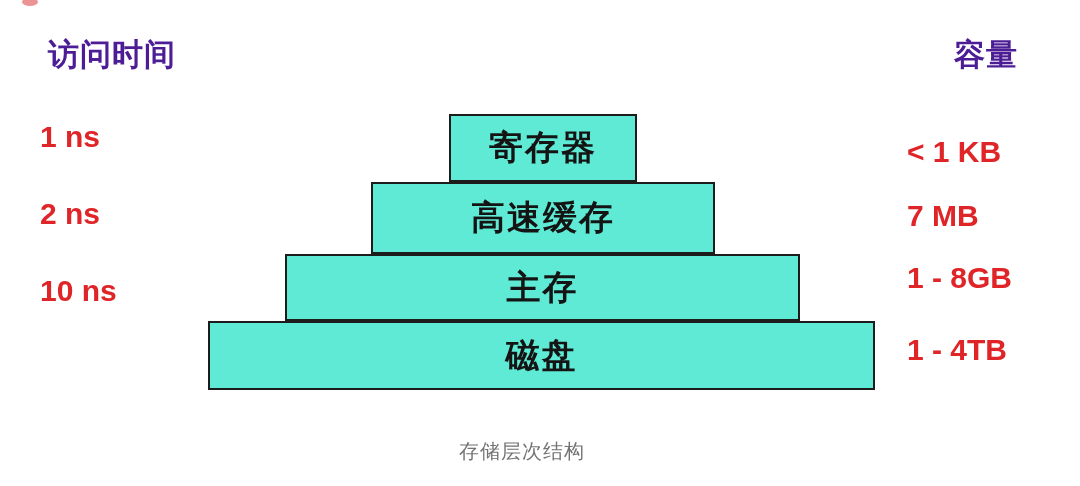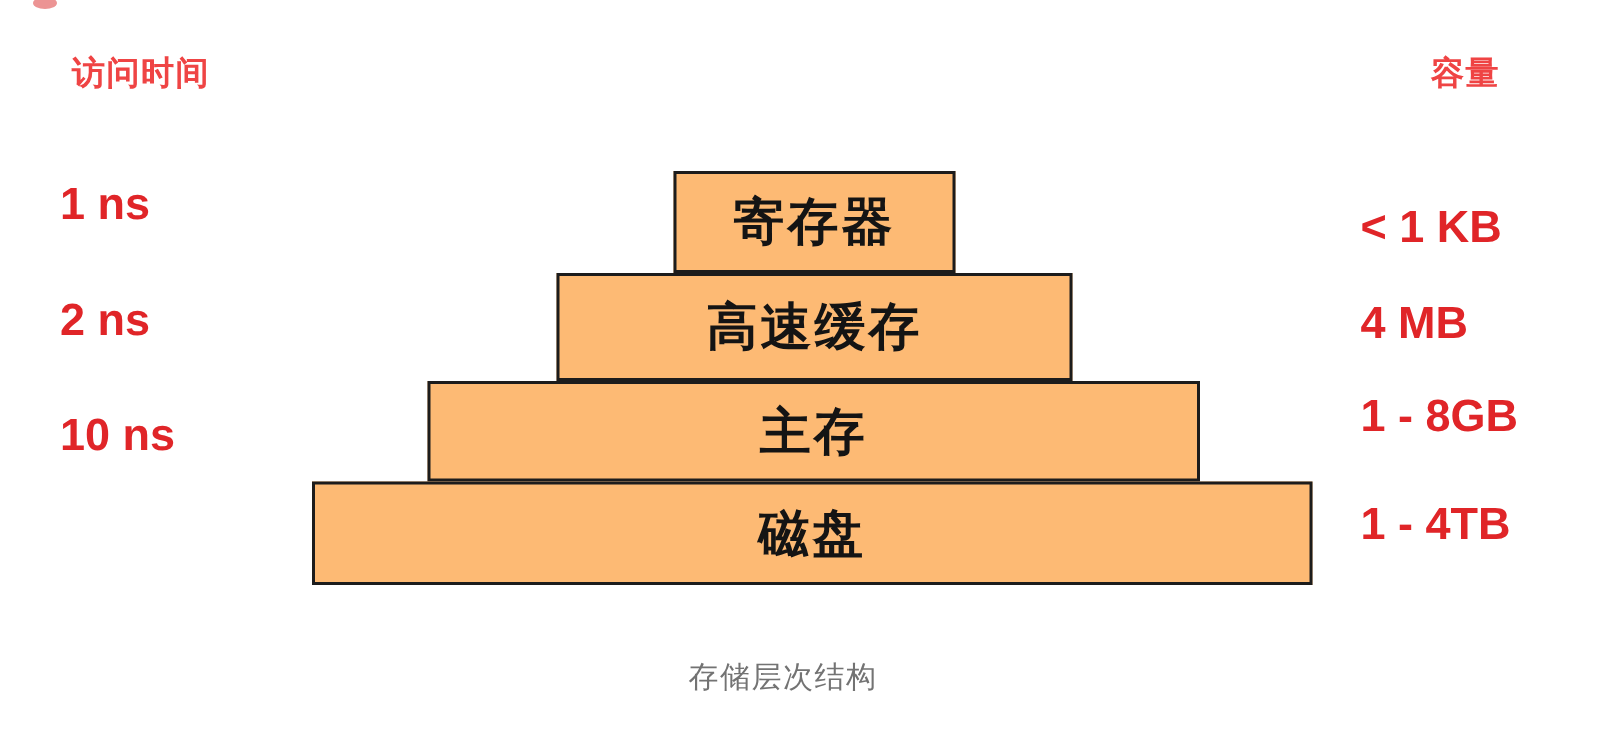--- a/index.html
+++ b/index.html
@@ -11,23 +11,23 @@
   .canvas {
     position: relative;
     width: 1080px;
     height: 486px;
     background: #ffffff;
     overflow: hidden;
   }
   .col-header {
     position: absolute;
     top: 34px;
-    font-size: 22px;
+    font-size: 31px;
     font-weight: bold;
-    color: #ef4444;
+    color: #4c1d95;
     letter-spacing: 1px;
     white-space: nowrap;
   }
   .col-header.left { left: 48px; }
   .col-header.right { left: 954px; }
 
   .red-val {
     position: absolute;
     width: 150px;
     font-size: 30px;
@@ -45,21 +45,21 @@
   .vt3 { top: 342px; }
 
   .vc0 { top: 134px; }
   .vc1 { top: 198px; }
   .vc2 { top: 260px; }
   .vc3 { top: 332px; }
 
   .level-box {
     position: absolute;
     box-sizing: border-box;
-    background: #fdba74;
+    background: #5eead4;
     border: 2px solid #1c1c1c;
     display: flex;
     align-items: center;
     justify-content: center;
     font-size: 34px;
     font-weight: 600;
     color: #141414;
     letter-spacing: 2px;
     white-space: nowrap;
   }
@@ -102,19 +102,19 @@
   <div class="red-val side-left vt0">1 ns</div>
   <div class="red-val side-left vt1">2 ns</div>
   <div class="red-val side-left vt2">10 ns</div>
 
   <div class="level-box box0">寄存器</div>
   <div class="level-box box1">高速缓存</div>
   <div class="level-box box2">主存</div>
   <div class="level-box box3">磁盘</div>
 
   <div class="red-val side-right vc0">&lt; 1 KB</div>
-  <div class="red-val side-right vc1">4 MB</div>
+  <div class="red-val side-right vc1">7 MB</div>
   <div class="red-val side-right vc2">1 - 8GB</div>
   <div class="red-val side-right vc3">1 - 4TB</div>
 
   <div class="caption">存储层次结构</div>
 
 </div>
 
 </body></html>

